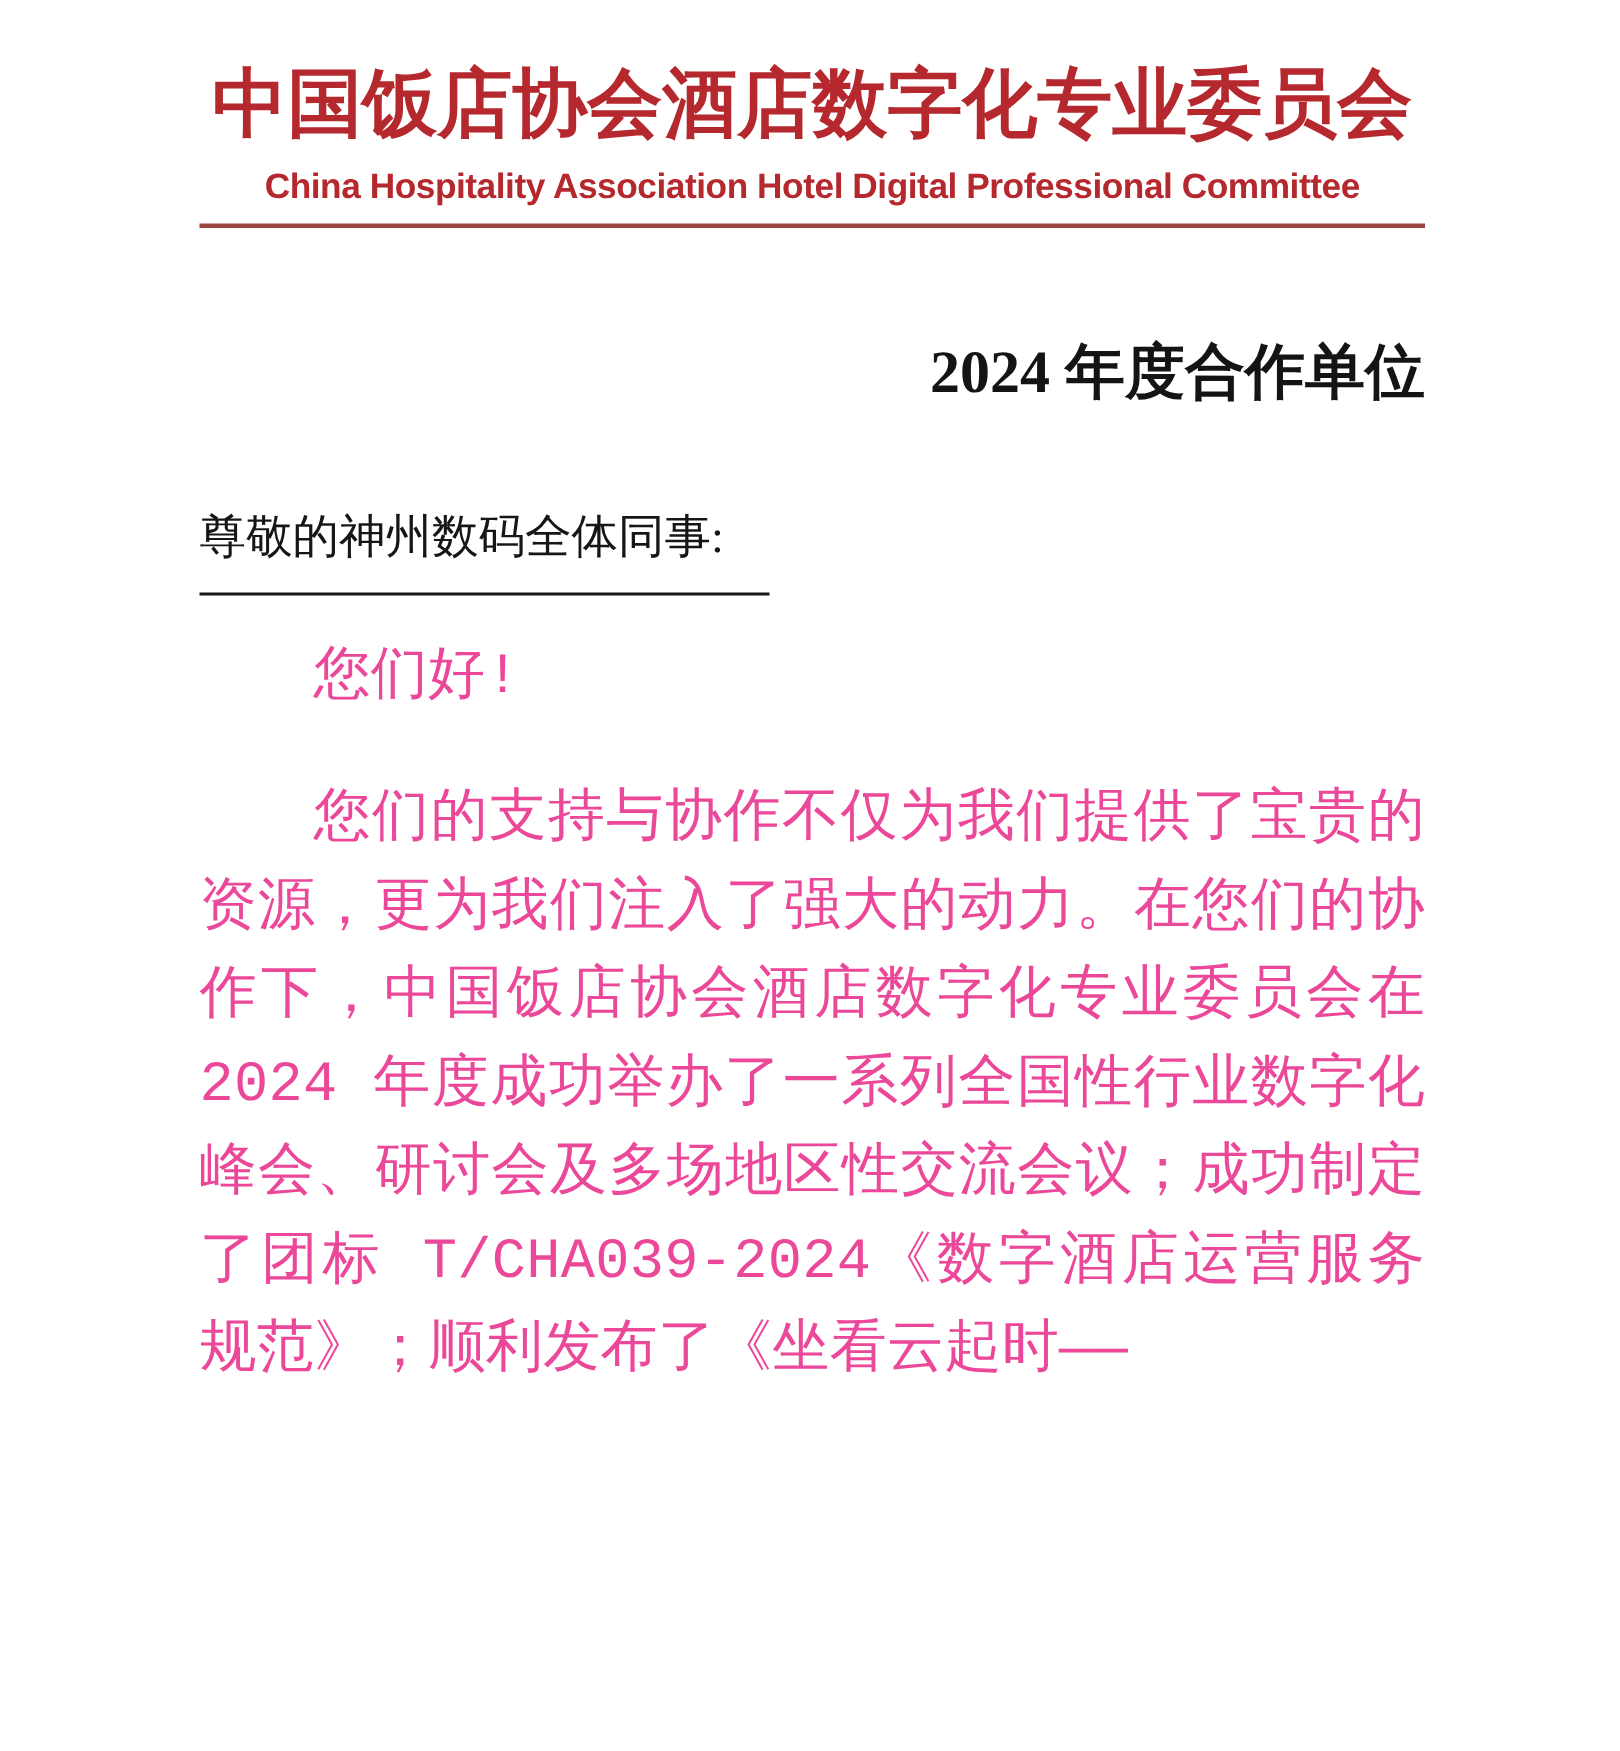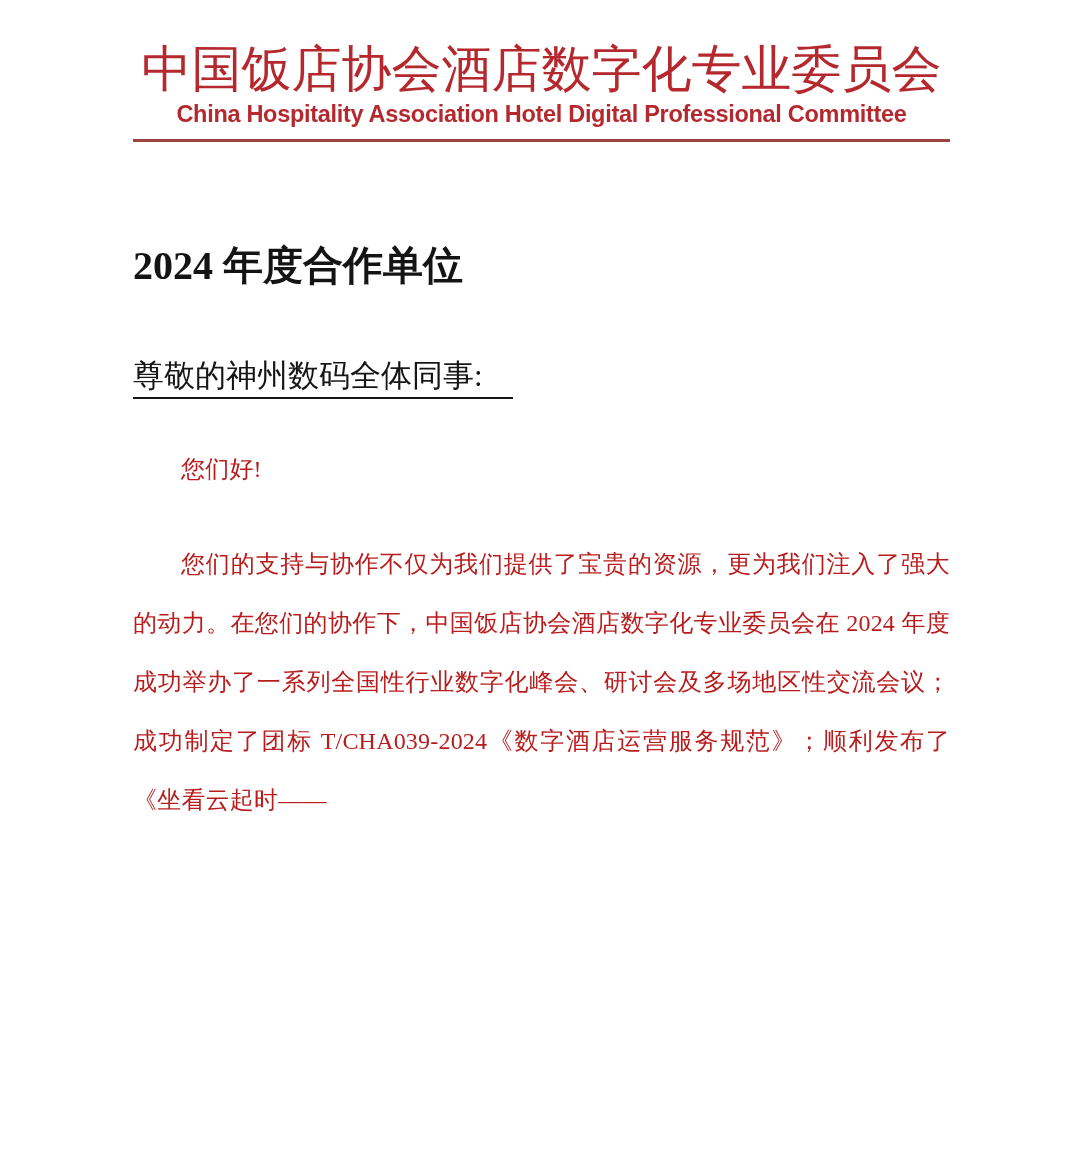--- a/index.html
+++ b/index.html
@@ -18,75 +18,76 @@
     overflow: hidden;
     font-family: "Liberation Serif", "DejaVu Serif", serif;
   }
   
   .letterhead {
     text-align: center;
   }
   .letterhead-zh {
     font-size: 50px;
     line-height: 1.18;
-    font-weight: 400;
+    font-weight: 700;
     color: #B5292E;
     letter-spacing: 0px;
     white-space: nowrap;
     font-family: "Liberation Serif", "DejaVu Serif", serif;
   }
   .letterhead-en {
-    margin-top: 3px;
+    margin-top: 13px;
     font-size: 23.5px;
     line-height: 1.1;
     font-weight: 700;
     color: #B5292E;
     letter-spacing: -0.3px;
     white-space: nowrap;
     font-family: "Liberation Sans", "DejaVu Sans", sans-serif;
   }
   .letterhead-rule {
     margin-top: 11px;
     border: none;
     border-top: 3px solid #9C4440;
   }
   
   .doc-title {
-    margin-top: 94px;
-    text-align: left;
+    margin-top: 66px;
+    text-align: right;
     font-weight: 700;
     font-size: 40px;
     line-height: 60px;
     color: #141414;
   }
   
   .salutation {
     margin-top: 58px;
     font-size: 31px;
     line-height: 44px;
     color: #161616;
   }
   .salutation .underlined {
     border-bottom: 2px solid #161616;
-    padding-bottom: 4px;
+    padding-bottom: 20px;
     padding-right: 30px;
   }
   
   .letter-body {
     margin-top: 42px;
   }
   .letter-body p {
     margin: 0;
-    font-size: 24px;
+    font-size: 38px;
     line-height: 59px;
-    color: #b91c1c;
+    color: #ec4899;
     text-align: justify;
     text-justify: inter-ideograph;
     text-indent: 2em;
     letter-spacing: 0.2px;
+    font-family: Liberation Mono, monospace;
   }
   .letter-body p.para-gap {
     margin-top: 36px;
   }
 </style>
 </head>
 <body>
 
 <div class="sheet">
 

